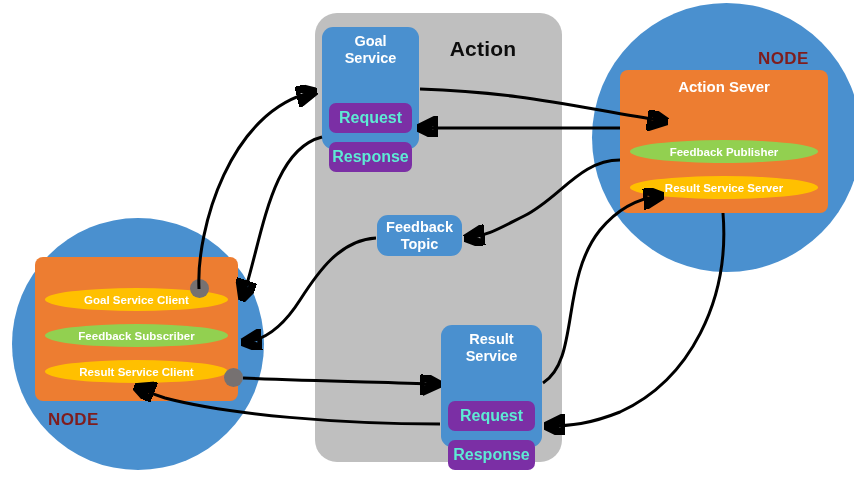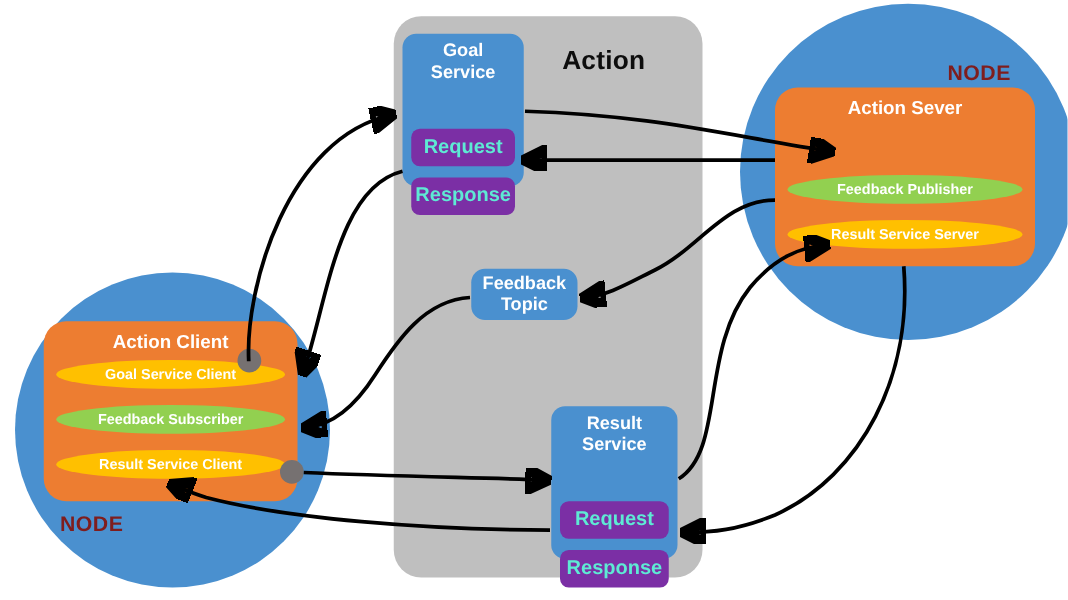--- a/index.html
+++ b/index.html
@@ -104,21 +104,21 @@
     font-size: 17px;
     letter-spacing: .4px;
   }
   #node-client-label { left: 48px; top: 410px; }
   #node-server-label { left: 758px; top: 49px; }
 
   
   .inner-panel {
     position: absolute;
     background: #ed7d31;
-    border-radius: 18px;
+    border-radius: 8px;
   }
   #client-panel { left: 35px; top: 257px; width: 203px; height: 144px; }
   #server-panel { left: 620px; top: 70px; width: 208px; height: 143px; }
 
   .panel-title {
     position: absolute;
     left: 0; right: 0;
     text-align: center;
     color: #ffffff;
     font-weight: bold;
@@ -176,21 +176,20 @@
 
 <div id="stage">
 
   <div class="action-group"></div>
   <div class="action-title">Action</div>
 
   <div class="node-circle" id="node-client"></div>
   <div class="node-circle" id="node-server"></div>
 
   <div class="inner-panel" id="client-panel">
-    <div class="panel-title">Action Client</div>
     <div class="pill pill-yellow p1">Goal Service Client</div>
     <div class="pill pill-green  p2">Feedback Subscriber</div>
     <div class="pill pill-yellow p3">Result Service Client</div>
   </div>
   <div class="node-label" id="node-client-label">NODE</div>
 
   <div class="inner-panel" id="server-panel">
     <div class="panel-title">Action Sever</div>
     <div class="pill pill-green  p2">Feedback Publisher</div>
     <div class="pill pill-yellow p3">Result Service Server</div>

